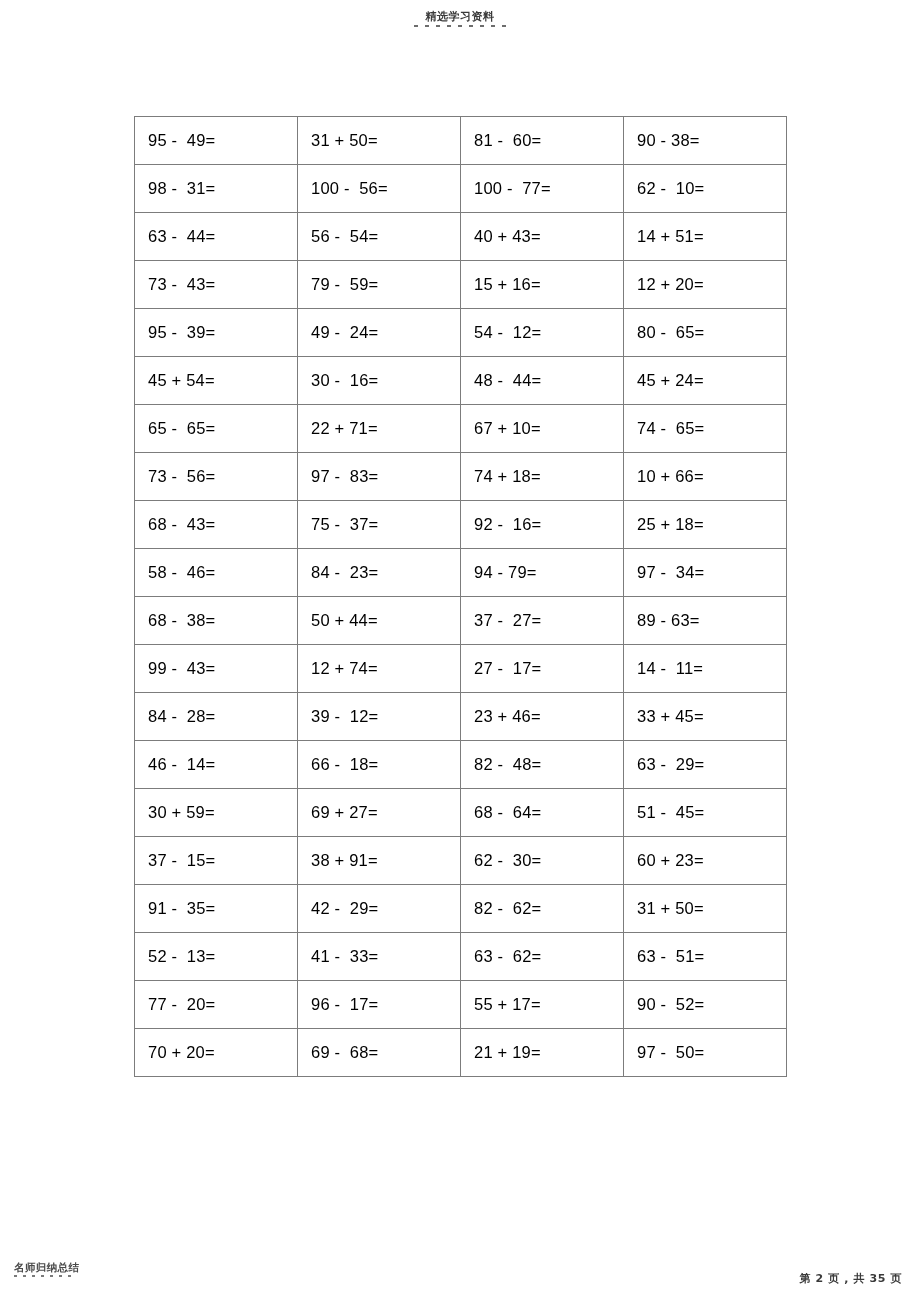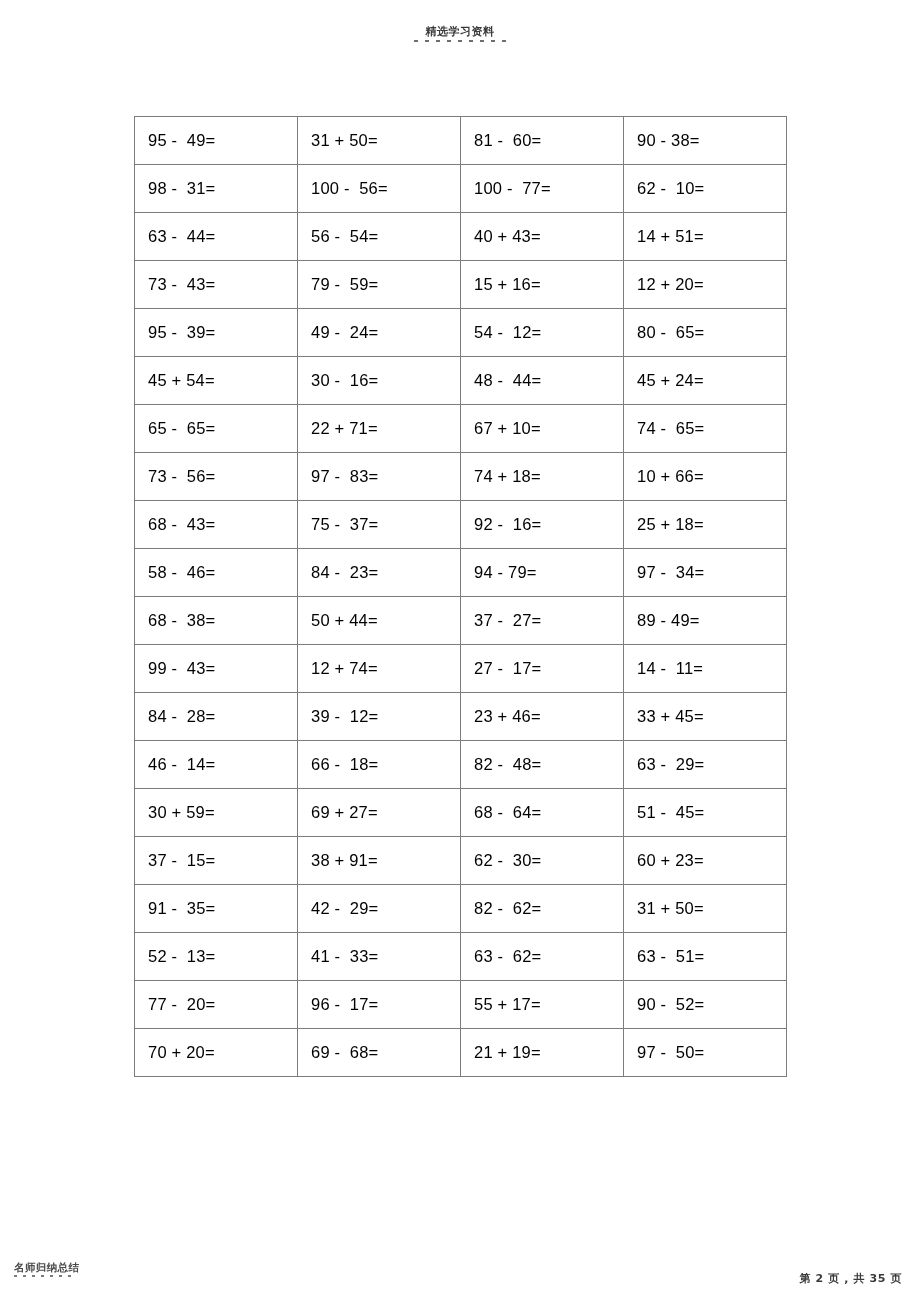--- a/index.html
+++ b/index.html
@@ -12,21 +12,21 @@
     height: 1303px;
     position: relative;
     font-family: "Liberation Sans", "DejaVu Sans", sans-serif;
     color: #000000;
     overflow: hidden;
   }
 
   
   #page-header {
     position: absolute;
-    top: 25px;
+    top: 10px;
     left: 0;
     width: 920px;
     text-align: center;
   }
   #page-header .hdr-text {
     font-size: 11px;
     line-height: 13px;
     color: #3a3a3a;
     letter-spacing: 0.5px;
     font-weight: 600;
@@ -175,21 +175,21 @@
       <tr>
         <td>58 -  46=</td>
         <td>84 -  23=</td>
         <td>94 - 79=</td>
         <td>97 -  34=</td>
       </tr>
       <tr>
         <td>68 -  38=</td>
         <td>50 + 44=</td>
         <td>37 -  27=</td>
-        <td>89 - 49=</td>
+        <td>89 - 63=</td>
       </tr>
       <tr>
         <td>99 -  43=</td>
         <td>12 + 74=</td>
         <td>27 -  17=</td>
         <td>14 -  11=</td>
       </tr>
       <tr>
         <td>84 -  28=</td>
         <td>39 -  12=</td>

